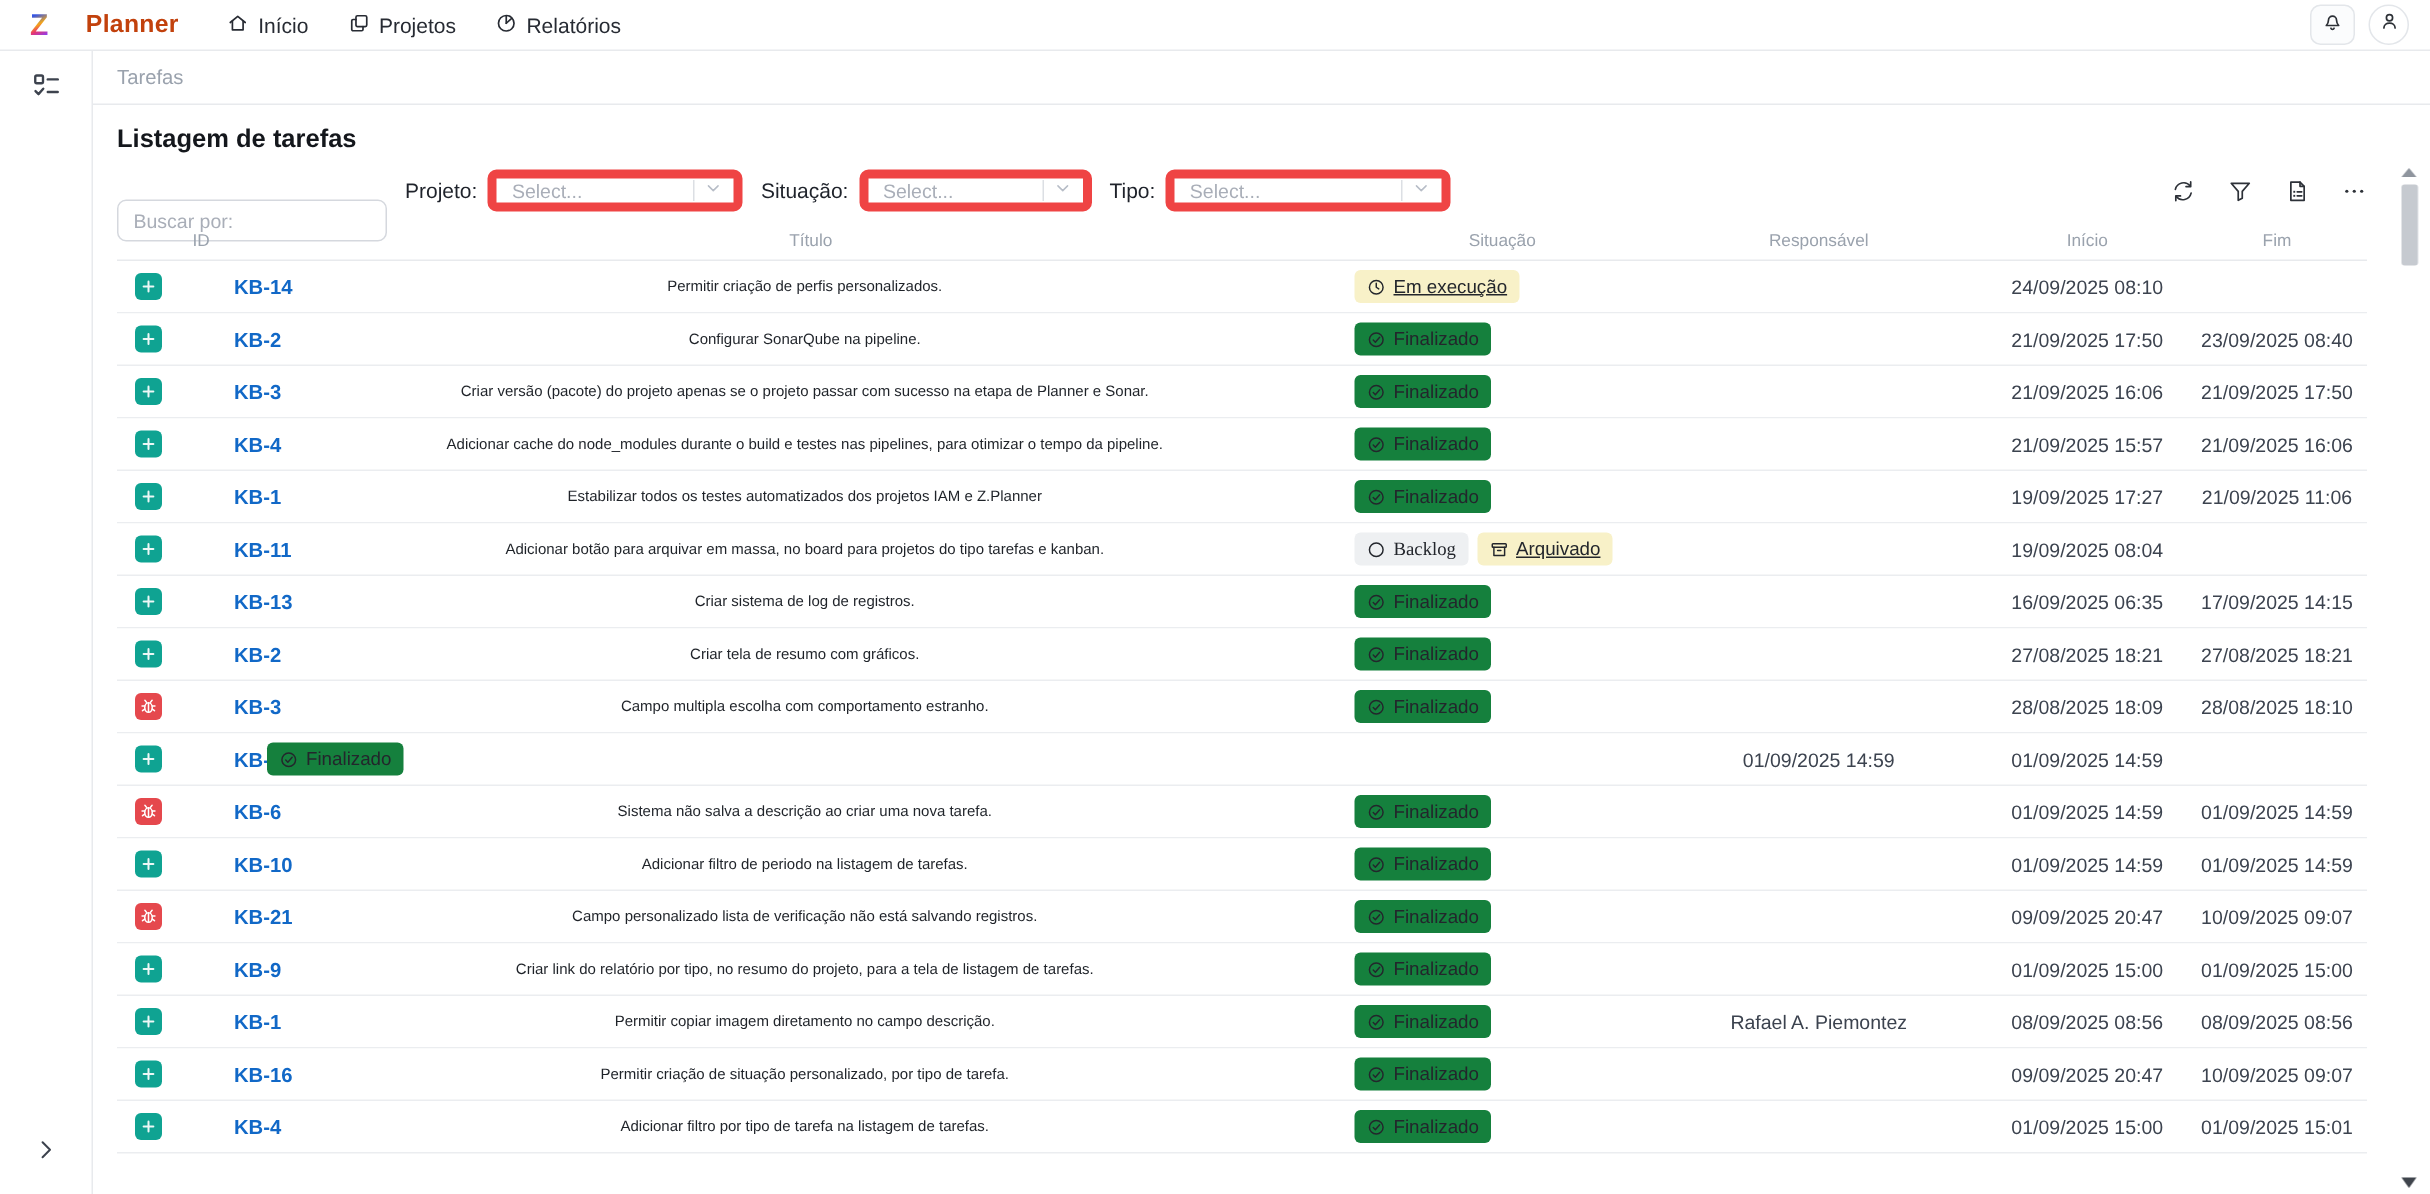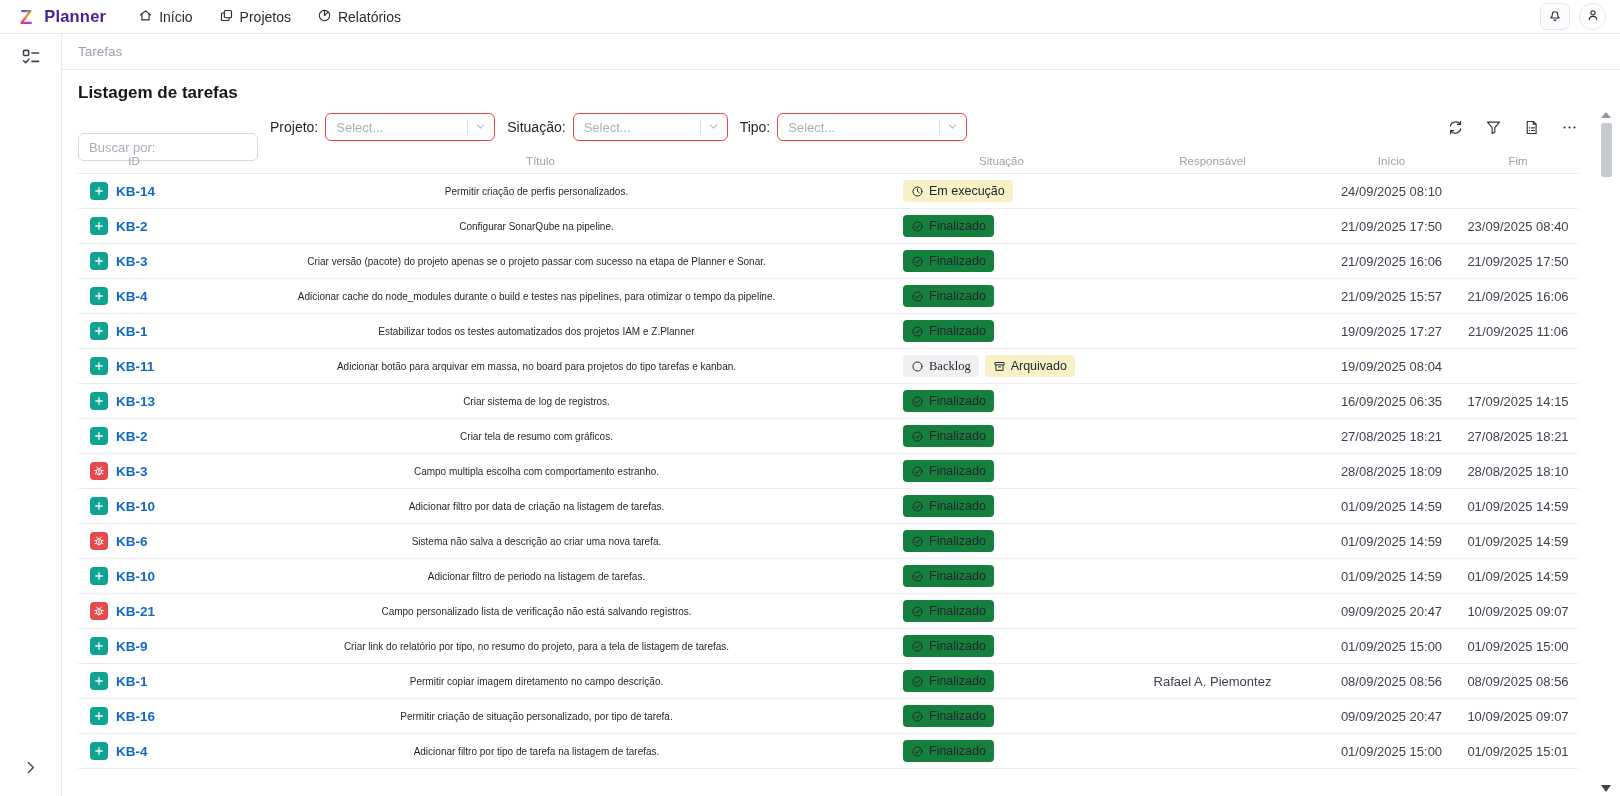--- a/index.html
+++ b/index.html
@@ -12,21 +12,21 @@
   svg { fill:none; stroke-linecap:round; stroke-linejoin:round; }
 
   
   .topbar { height:34px; border-bottom:1px solid #e8eaed; display:flex; align-items:center; padding:0 14px 0 20px; }
   .brand-wrap { display:flex; align-items:center; cursor:pointer; }
   .logo-z {
     font-size:20px; font-weight:900; line-height:1;
     background:linear-gradient(155deg,#3354e6 18%,#f5a814 46%,#e8356d 62%,#8e3df0 84%);
     -webkit-background-clip:text; background-clip:text; color:transparent;
   }
-  .brand { font-size:16.5px; font-weight:700; color:#4c1d95; margin-left:12px; letter-spacing:.2px; }
+  .brand { font-size:16.5px; font-weight:700; color:#c2410c; margin-left:25px; letter-spacing:.2px; }
   .nav { display:flex; align-items:center; gap:26px; margin-left:32px; }
   .nav-item { display:flex; align-items:center; gap:6px; font-size:14px; color:#272b33; cursor:pointer; }
   .nav-item svg { width:15px; height:15px; stroke:#272b33; stroke-width:1.8; }
   .topbar-right { margin-left:auto; display:flex; align-items:center; gap:9px; }
   .icon-btn { width:30px; height:27px; border:1px solid #e3e6ea; border-radius:7px; background:#fbfcfd; display:flex; align-items:center; justify-content:center; cursor:pointer; }
   .icon-btn.round { width:27px; height:27px; border-radius:50%; background:#fff; }
   .icon-btn svg { width:16px; height:16px; stroke:#2c3036; stroke-width:1.7; }
 
   
   .shell { display:flex; height:762px; }
@@ -39,21 +39,21 @@
   .crumb { font-size:13.5px; color:#9aa2ad; cursor:pointer; }
 
   h1.page-title { margin:13px 16px 9px; font-size:17px; font-weight:700; color:#14171c; }
 
   
   .filters { display:flex; align-items:center; padding:0 42px 0 16px; gap:12px; height:30px; }
   .search-input { width:180px; height:28px; border:1px solid #d5d8de; border-radius:6px; padding:0 10px; font-size:13px; color:#23262d; font-family:"Liberation Sans",sans-serif; outline:none;margin-top:40px; }
   .search-input::placeholder { color:#a9aeb8; }
   .fgroup { display:flex; align-items:center; gap:7px; }
   .flabel { font-size:14px; color:#1f232b; }
-  .select { height:28px; border:1px solid #ef4444; border-radius:6px; display:flex; align-items:center; padding:0 8px 0 10px; background:#fff; cursor:pointer; }
+  .select { height:28px; border:6px solid #ef4444; border-radius:6px; display:flex; align-items:center; padding:0 8px 0 10px; background:#fff; cursor:pointer; }
   .select .ph { font-size:13px; color:#a9aeb8; flex:1; }
   .select .sep { width:1px; height:14px; background:#dcdfe4; margin:0 7px 0 6px; }
   .select svg { width:11px; height:11px; stroke:#b7bdc7; stroke-width:2.2; }
   .w170{width:170px;} .w155{width:155px;} .w190{width:190px;}
   .toolbar { margin-left:auto; display:flex; align-items:center; gap:21px; }
   .tool { cursor:pointer; display:flex; }
   .tool svg { width:17px; height:17px; stroke:#2d3138; stroke-width:1.6; }
   .tool svg .fl { fill:#2d3138; stroke:none; }
 
   
@@ -61,28 +61,28 @@
   .thead, .tr { display:grid; grid-template-columns:100px 1fr 197px 225px 133px 120px; align-items:center;text-align:center; }
   .thead { height:25px; border-bottom:1px solid #e8eaed; }
   .th { font-size:11.5px; color:#9aa2ad; cursor:pointer; }
   .pad-l { padding-left:12px; }
   .tr { height:35px; border-bottom:1px solid #ebedf0; cursor:pointer; background:#fff; }
   .td-id { display:flex; align-items:center; gap:8px; padding-left:12px; }
   .type-badge { width:18px; height:18px; border-radius:4px; display:flex; align-items:center; justify-content:center; flex:none; }
   .type-task { background:#0fa392; }
   .type-bug  { background:#e5484d; }
   .type-badge svg { width:12px; height:12px; }
-  .task-id { font-size:13.5px; font-weight:700; color:#1168c7; text-decoration:none; white-space:nowrap; }
+  .task-id { font-size:13.5px; font-weight:700; color:#1168c7; text-decoration:none; white-space:nowrap;margin-left:40px; }
   .td-title { font-size:10px; font-weight:400; color:#1f2329; white-space:nowrap; overflow:hidden; padding-right:8px; }
   .td-status { display:flex; gap:6px; }
   .badge { display:inline-flex; align-items:center; gap:5px; height:22px; padding:0 8px; border-radius:4px; font-size:12.5px; color:#23262c; white-space:nowrap; }
   .badge svg { width:13px; height:13px; stroke:#23262c; stroke-width:1.8; }
   .bic { display:flex; }
   .st-done { background:#15803d; }
-  .st-in-progress, .st-archived { background:#f8f1c8; }
+  .st-in-progress, .st-archived { background:#f8f1c8;text-decoration:underline; }
   .st-backlog { background:#eef0f2;font-family:Liberation Serif, serif; }
   .td-resp, .td-inicio, .td-fim { font-size:13px; color:#3c434f; white-space:nowrap; }
 
   
   .vscroll { position:fixed; top:112px; right:7px; bottom:4px; width:14px; display:flex; flex-direction:column; align-items:center; }
   .sb-up { width:0; height:0; border-left:5px solid transparent; border-right:5px solid transparent; border-bottom:6px solid #8f959e; margin-bottom:5px; cursor:pointer; }
   .sb-thumb { width:11px; height:54px; background:#c6cad0; border-radius:2px; cursor:grab; }
   .sb-down { margin-top:auto; width:0; height:0; border-left:5px solid transparent; border-right:5px solid transparent; border-top:7px solid #3f444c; cursor:pointer; }
 </style>
 </head>
@@ -485,21 +485,20 @@
 
   <div class="tr">
     <div class="td-id">
       <span class="type-badge type-task">
                 <svg viewBox="0 0 24 24" stroke="rgba(255,255,255,.92)" stroke-width="2.7">
                   <path d="M12 5.5 v13 M5.5 12 h13"></path>
                 </svg>
               </span>
       <a class="task-id">KB-10</a>
     </div>
-    <div class="td-title">Adicionar filtro por data de criação na listagem de tarefas.</div>
     <div class="td-status">
               <span class="badge st-done">
                 <span class="bic">
                   <svg viewBox="0 0 24 24">
                     <circle cx="12" cy="12" r="8.4"></circle>
                     <path d="M8.3 12.4 l2.6 2.6 L16.2 9"></path>
                   </svg>
                 </span>
                 <span>Finalizado</span>
               </span>

